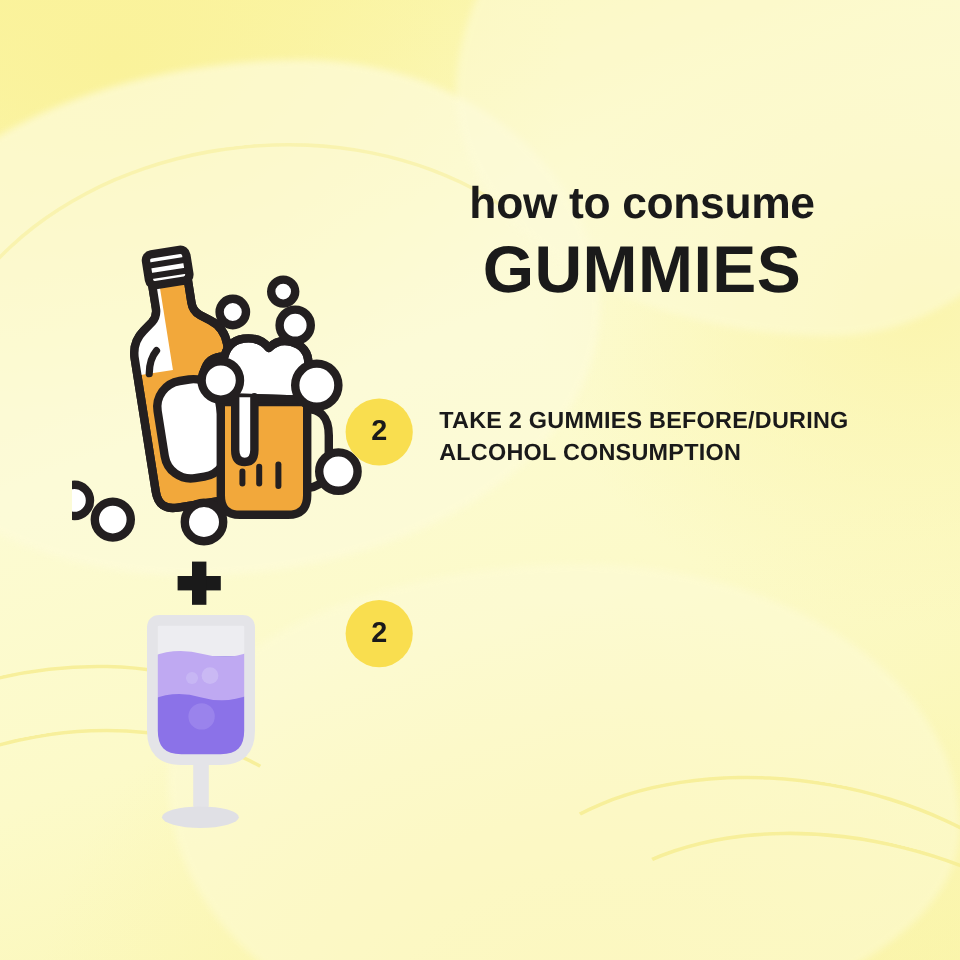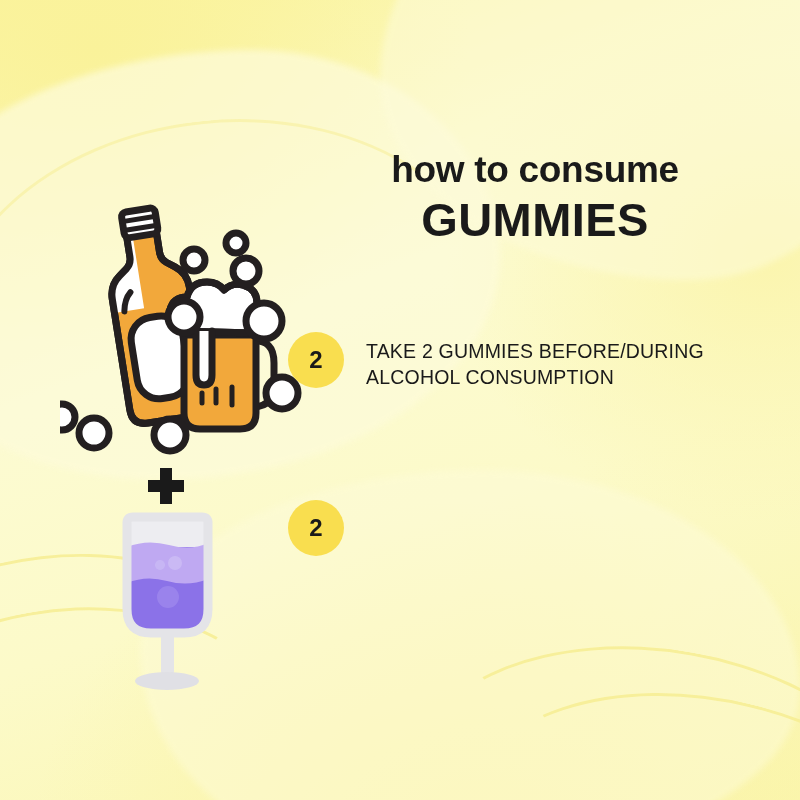--- a/index.html
+++ b/index.html
@@ -79,21 +79,21 @@
     color: #1A1A1A;
     line-height: 1.06;
   }
   .headline-line1 {
     font-size: 37px;
     font-weight: 700;
     letter-spacing: -0.3px;
     display: block;
   }
   .headline-line2 {
-    font-size: 47px;
+    font-size: 55px;
     font-weight: 800;
     letter-spacing: 0.4px;
     display: block;
     margin-top: 6px;
   }
 
   
   .step {
     position: absolute;
     display: flex;
@@ -112,21 +112,21 @@
     align-items: center;
     justify-content: center;
     font-size: 24px;
     font-weight: 700;
     color: #1A1A1A;
     margin-top: 2px;
   }
   .step-text {
     margin-left: 22px;
     font-size: 19.5px;
-    font-weight: 400;
+    font-weight: 700;
     letter-spacing: 0.2px;
     line-height: 1.34;
     color: #1A1A1A;
     text-transform: uppercase;
     padding-top: 8px;
   }
   .step-2 .step-text { padding-top: 3px; }
 
   
   .plus-wrap {

